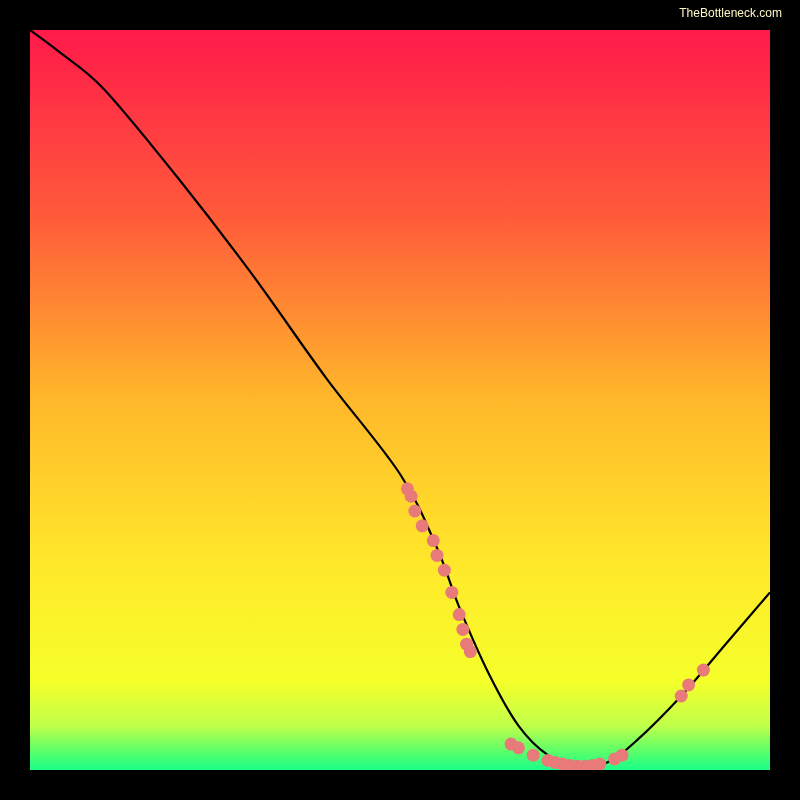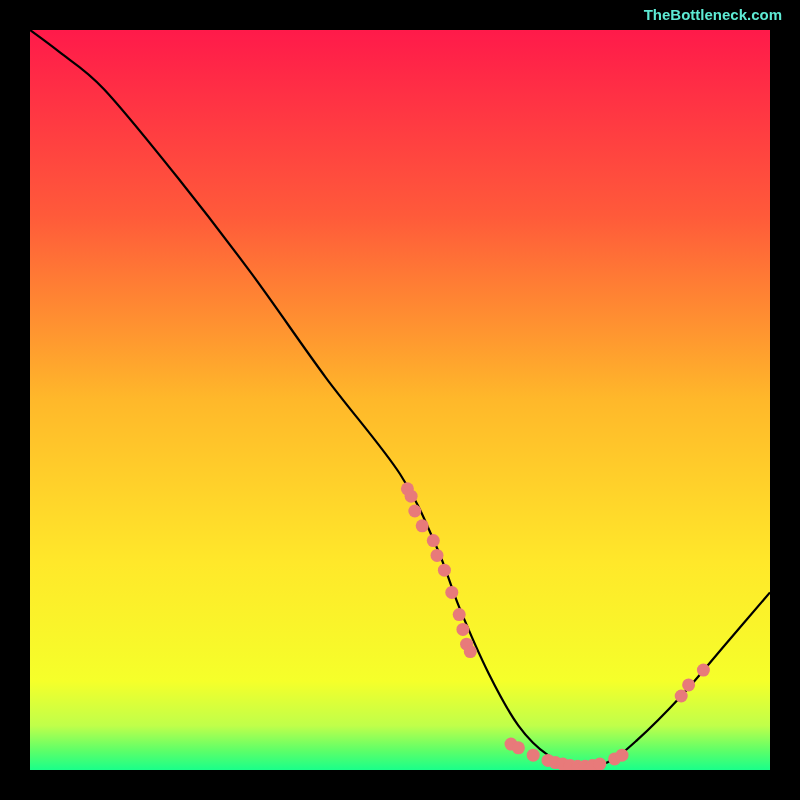--- a/index.html
+++ b/index.html
@@ -8,23 +8,23 @@
   background: #000;
   width: 800px;
   height: 800px;
   position: relative;
   font-family: Arial, sans-serif;
 }
 .watermark {
   position: absolute;
   top: 6px;
   right: 18px;
-  color: #5eead4;
-  font-size: 15px;
-  font-weight: bold;
+  color: #fef9c3;
+  font-size: 12px;
+  font-weight: normal;
   z-index: 10;
 }
 .plot-area {
   position: absolute;
   left: 30px;
   top: 30px;
   width: 740px;
   height: 740px;
 }
 svg {

